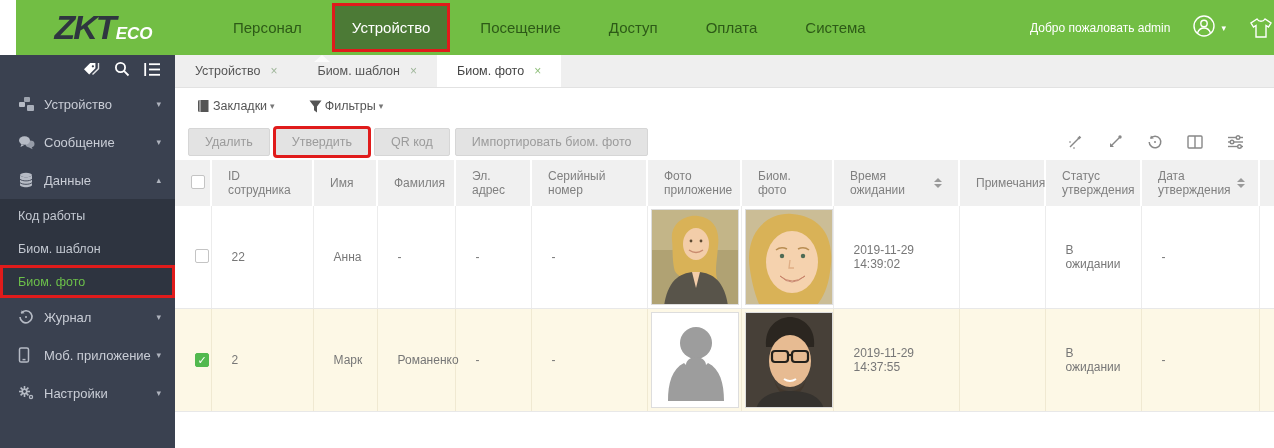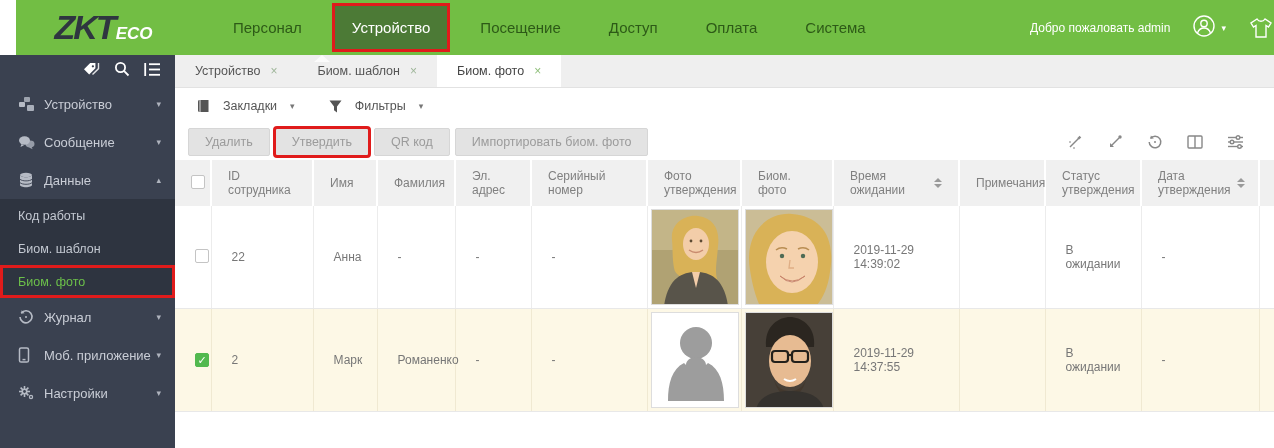--- a/index.html
+++ b/index.html
@@ -52,21 +52,21 @@
   .tabbar { height:33px; background:#efefef; border-bottom:1px solid #e2e2e2;
             display:flex; }
   .tab { display:flex; align-items:center; gap:10px; padding:0 20px; font-size:12.5px;
          color:#555; cursor:pointer; }
   .tab .x { color:#9fb69a; font-size:12px; }
   .tab.active { background:#ffffff; border-bottom:1px solid #ffffff; color:#444; }
   .tab.active .x { color:#8fbf7a; }
 
   .filter-row { height:36px; display:flex; align-items:center; gap:34px;
                 padding-left:22px; }
-  .filter-ctl { display:flex; align-items:center; gap:13px; font-size:12.5px;
+  .filter-ctl { display:flex; align-items:center; gap:3px; font-size:12.5px;
                 color:#555; cursor:pointer; }
   .filter-ctl .caret { font-size:9px; color:#777; }
 
   .action-row { height:36px; display:flex; align-items:center; padding:0 30px 0 8px; }
   .btn { background:#e3e3e3; border:1px solid #d6d6d6; color:#9b9b9b;
          font-size:12.5px; padding:6px 16px; margin-left:5px; border-radius:2px;
          cursor:pointer; font-family:"Liberation Sans", sans-serif; }
   .btn.annotated { outline:3px solid #e01b1b; outline-offset:-1px; }
   .tool-icons { margin-left:auto; display:flex; align-items:center; gap:24px; }
   .tool-icons svg { cursor:pointer; }
@@ -333,21 +333,21 @@
       <col style="width:44px">
     </colgroup>
     <thead>
       <tr>
         <td><span class="cb"></span></td>
         <td>ID сотрудника</td>
         <td>Имя</td>
         <td>Фамилия</td>
         <td>Эл. адрес</td>
         <td>Серийный номер</td>
-        <td>Фото утверждения</td>
+        <td>Фото приложение</td>
         <td>Биом. фото</td>
         <td>
           <span class="hdr-flex">
               <span>Время ожидании</span>
           <span class="sort">
                 <i class="up"></i>
                 <i class="dn"></i>
               </span>
             </span>
         </td>

